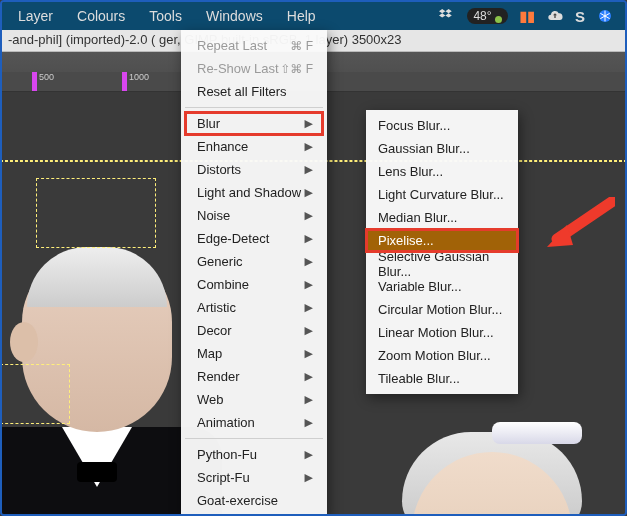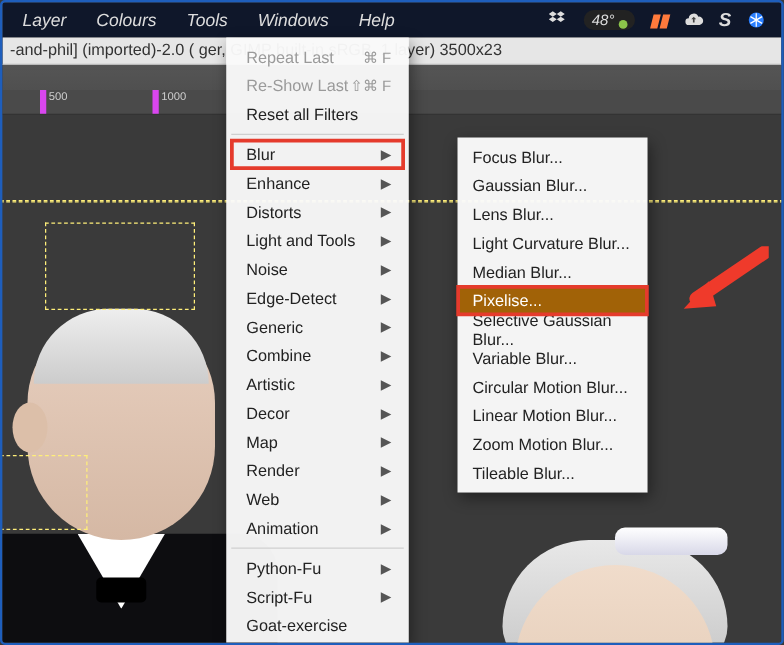--- a/index.html
+++ b/index.html
@@ -1,17 +1,17 @@
 <!DOCTYPE html>
 <html><head>
 <meta charset="utf-8">
 <style>
   * { margin:0; padding:0; box-sizing:border-box; font-family:-apple-system,Helvetica,Arial,sans-serif; }
   body { width:627px; height:516px; background:#3a3a3a; overflow:hidden; position:relative; border:2px solid #1e5ebc; border-radius:4px; }
-  .menubar { height:28px; background:#0f172a; display:flex; align-items:center; padding:0 4px; color:#ddd; font-size:14px;font-style:italic; }
+  .menubar { height:28px; background:#0c4a6e; display:flex; align-items:center; padding:0 4px; color:#ddd; font-size:14px; }
   .menubar .mi { padding:4px 12px; cursor:pointer; }
   .menubar .mi.active { background:#2a7fff; color:#fff; }
   .tray { margin-left:auto; display:flex; align-items:center; gap:12px; padding-right:8px; }
   .tray span { display:inline-flex; align-items:flex-end; justify-content:center; }
   .temp { background:#222; border-radius:8px; padding:1px 6px; font-size:12px; color:#ddd; display:flex; align-items:center; gap:3px;}
   .temp .dot{ width:7px;height:7px;border-radius:50%;background:#8bc34a; }
   .titlebar { height:22px; background:#e6e6e6; color:#333; font-size:13px; padding:2px 6px; white-space:nowrap; overflow:hidden; border-bottom:1px solid #bbb;}
   .ruler-area { height:40px; background:linear-gradient(#555,#4a4a4a); position:relative; }
   .ruler { position:absolute; bottom:0; left:0; right:0; height:20px; background:#4a4a4a; border-bottom:1px solid #333;}
   .ruler .tk { position:absolute; top:0; height:100%; border-left:5px solid #d946ef; font-size:9px; color:#ccc; padding-left:2px;}
@@ -125,21 +125,21 @@
     </div>
   <div class="row">
       <span>Enhance</span>
       <span class="chev">▶</span>
     </div>
   <div class="row">
       <span>Distorts</span>
       <span class="chev">▶</span>
     </div>
   <div class="row">
-      <span>Light and Tools</span>
+      <span>Light and Shadow</span>
       <span class="chev">▶</span>
     </div>
   <div class="row">
       <span>Noise</span>
       <span class="chev">▶</span>
     </div>
   <div class="row">
       <span>Edge-Detect</span>
       <span class="chev">▶</span>
     </div>

